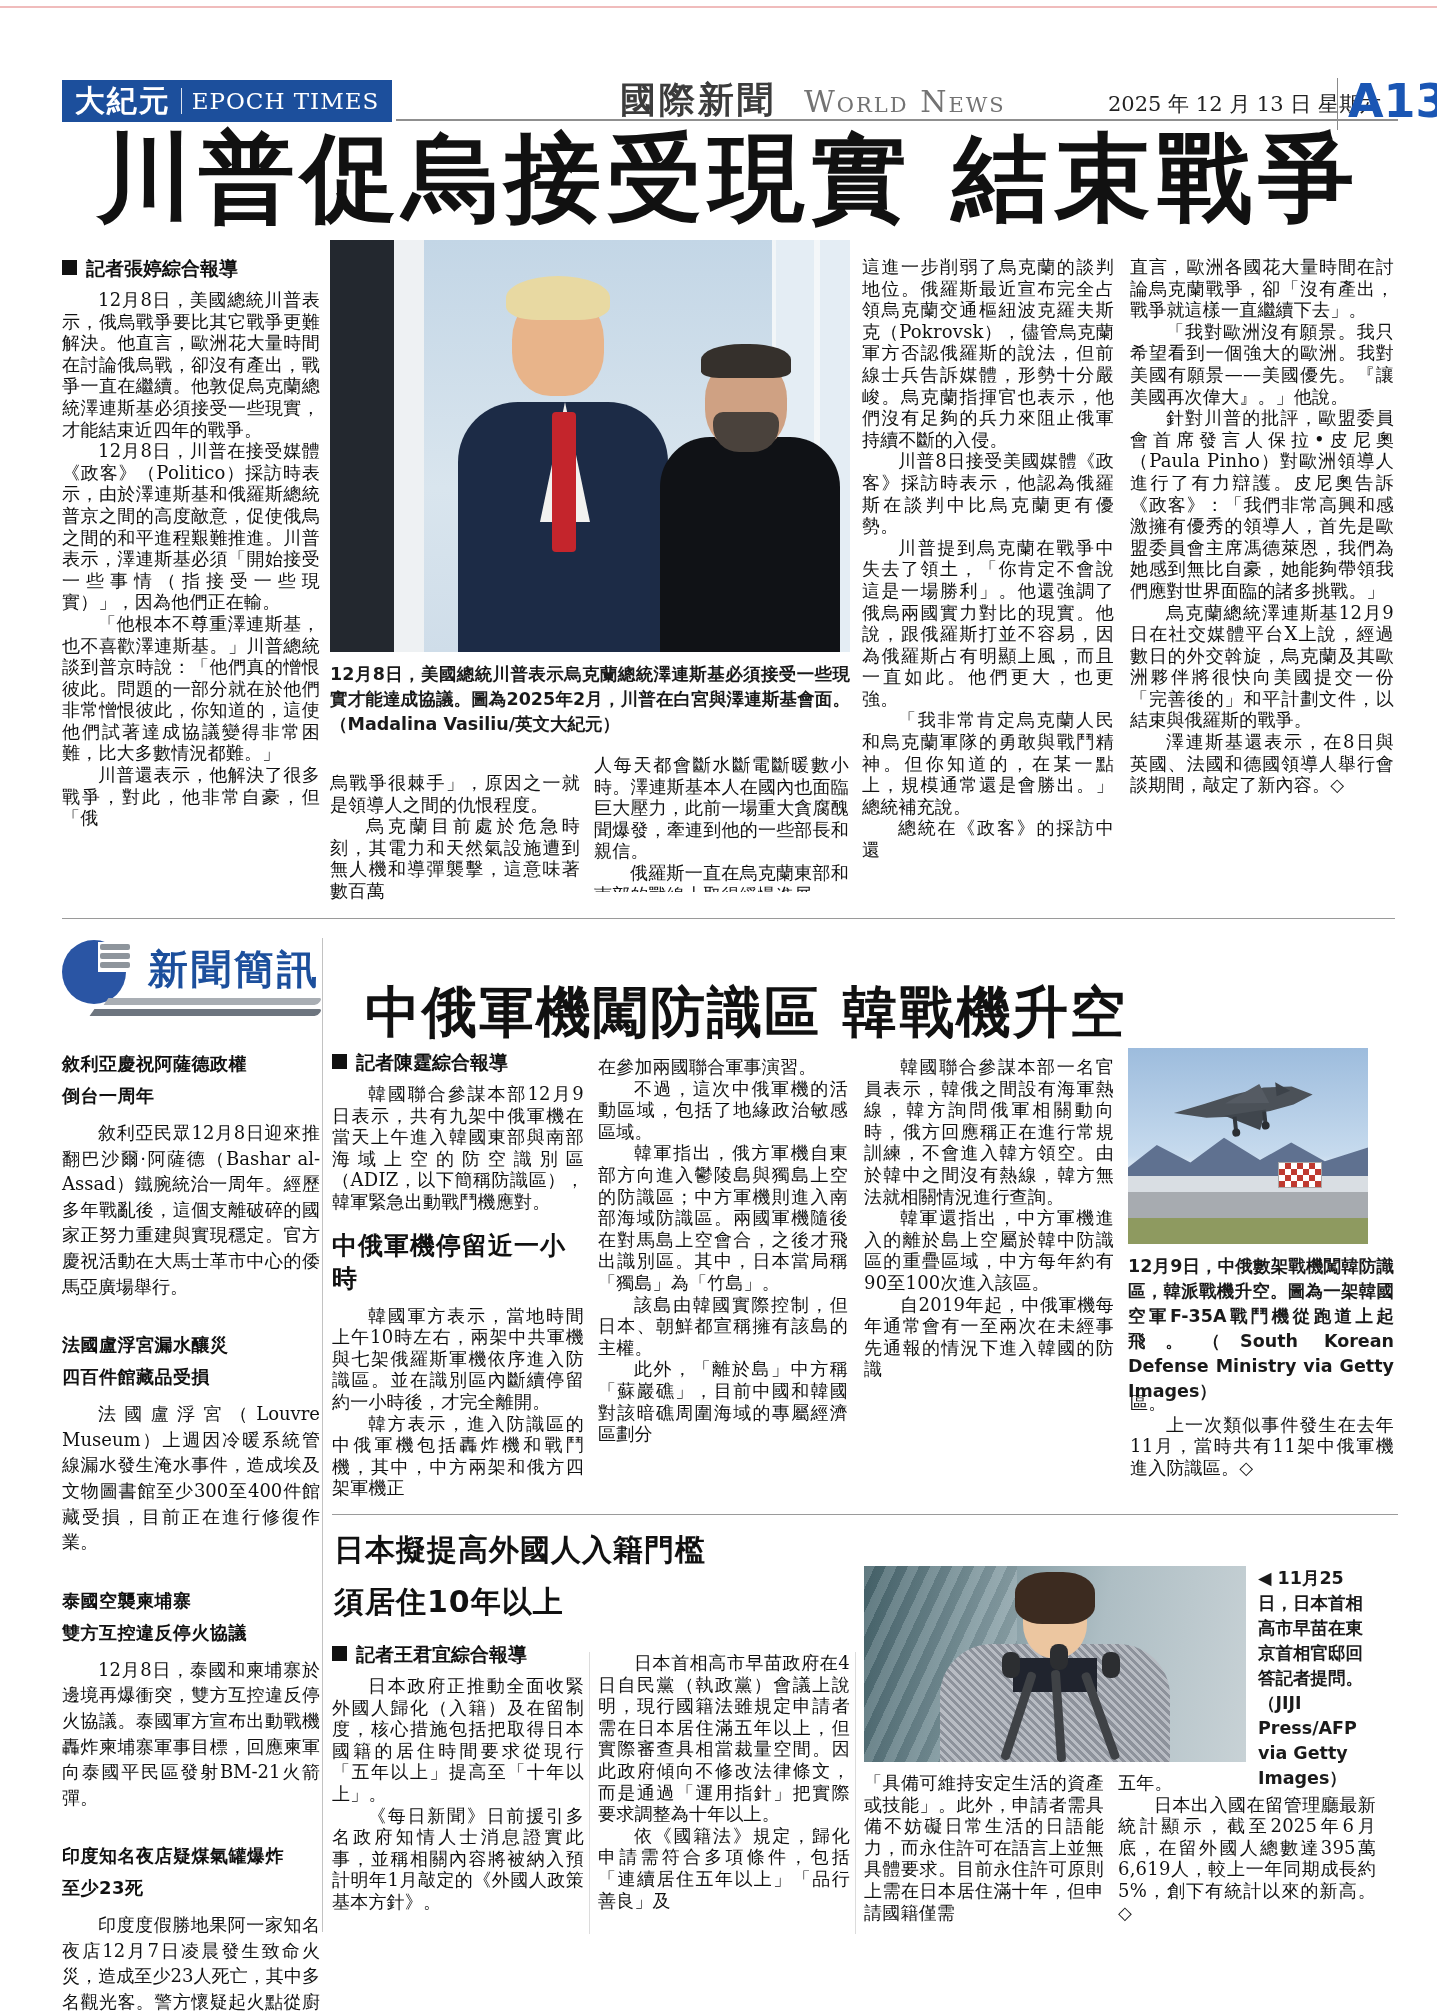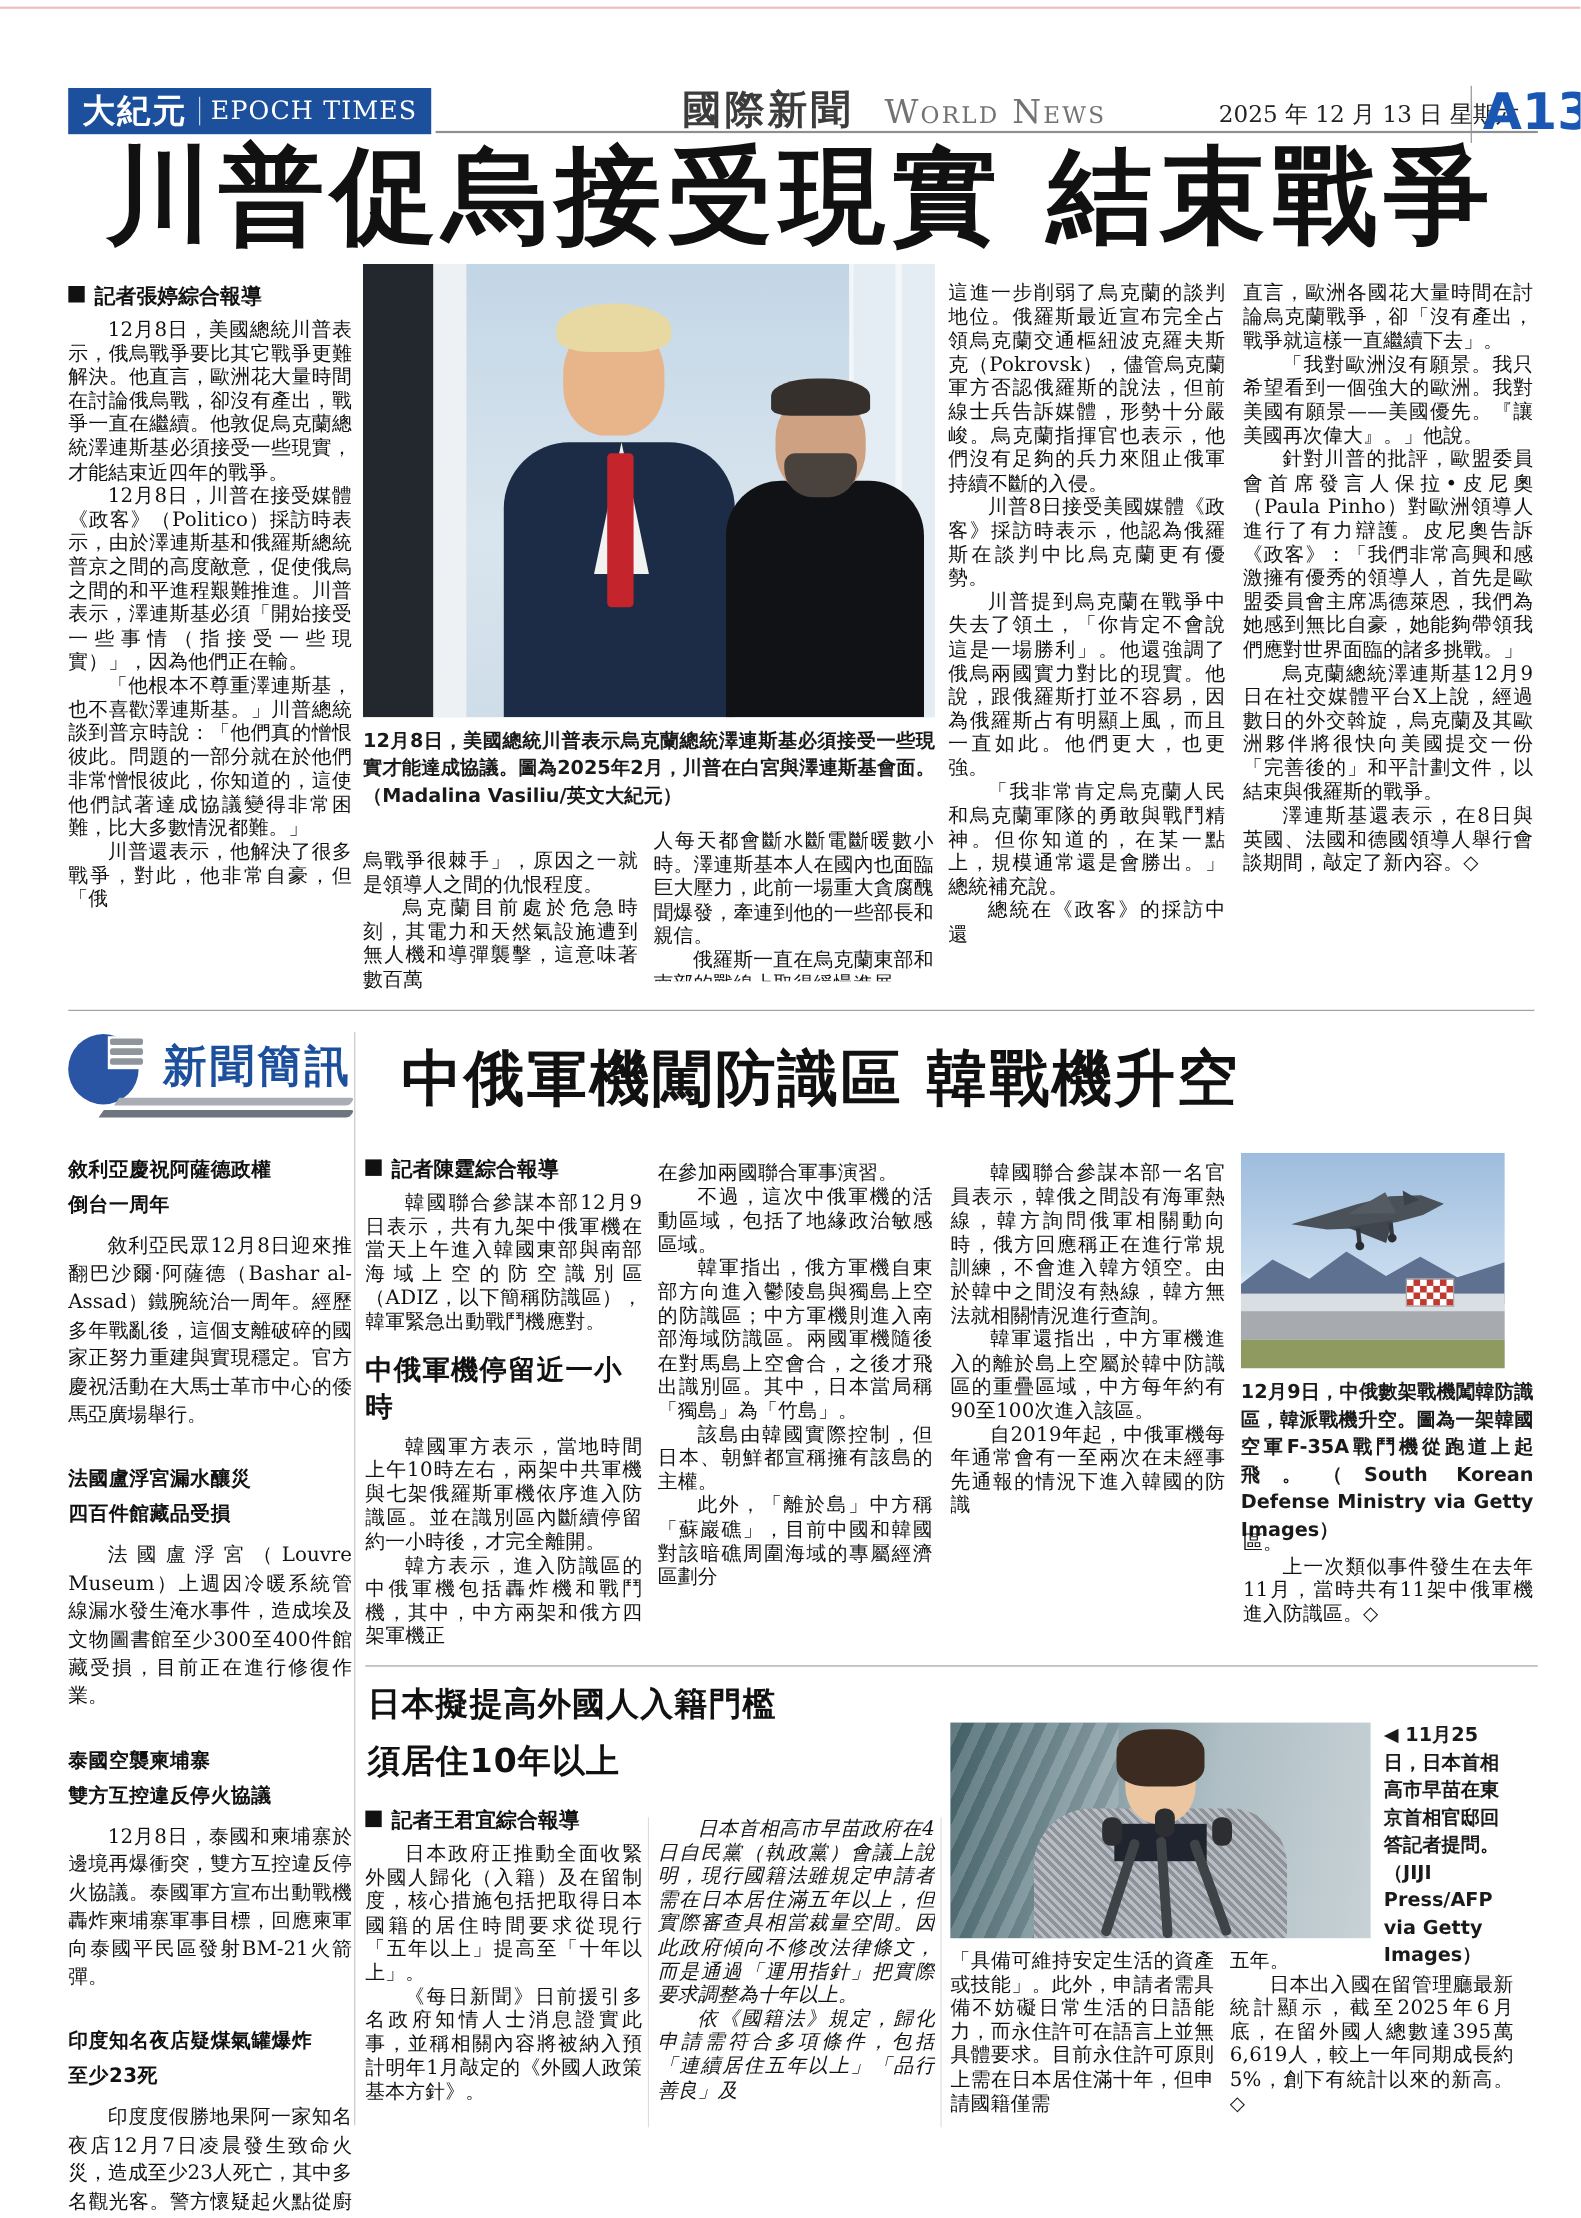--- a/index.html
+++ b/index.html
@@ -18,21 +18,21 @@
   .section-cn { font-size:36px; font-weight:900; color:#3c3c3c; font-family:"DejaVu Sans",sans-serif; letter-spacing:3px; }
   .section-en { font-size:30px; color:#737373; font-family:"DejaVu Serif",serif; font-variant:small-caps; letter-spacing:2px; }
   .date-text { left:1108px; top:90px; font-size:21px; color:#222; font-family:"DejaVu Serif",serif; white-space:nowrap; }
   .hdr-vsep { left:1337px; top:78px; width:1px; height:52px; background:#8a8a8a; }
   .page-no { left:1348px; top:74px; font-size:46px; font-weight:900; color:#1a56b4; font-family:"DejaVu Sans",sans-serif; }
   .hdr-rule { left:396px; top:119px; width:1002px; height:2px; background:#8f8f8f; }
 
   
   .lead-headline { left:62px; top:126px; width:1333px; text-align:center; font-size:96px; line-height:1.08;
                    font-weight:900; font-family:"DejaVu Serif",serif; letter-spacing:6px; white-space:nowrap; overflow:hidden; }
-  .h2-headline { left:332px; top:944px; width:828px; text-align:center; font-size:55px; font-weight:900;
+  .h2-headline { left:332px; top:976px; width:828px; text-align:center; font-size:55px; font-weight:900;
                  font-family:"DejaVu Sans",sans-serif; letter-spacing:2px; white-space:nowrap; overflow:hidden; }
   .h3-headline { left:334px; top:1524px; width:560px; font-size:30px; line-height:52px; font-weight:900;
                  font-family:"DejaVu Sans",sans-serif; letter-spacing:1px; }
 
   
   .col { overflow:hidden; }
   .bp { font-size:18px; line-height:21.6px; text-align:justify; text-indent:2em; letter-spacing:0.2px; }
   .bp.cont { text-indent:0; }
   .byline { font-family:"DejaVu Sans",sans-serif; font-weight:bold; font-size:19px; margin-bottom:7px; white-space:nowrap; }
   .byline .sq { display:inline-block; width:15px; height:15px; background:#111; margin-right:9px; }
@@ -273,21 +273,21 @@
     <div>日本擬提高外國人入籍門檻</div>
     <div>須居住10年以上</div>
   </div>
 
   <div class="abs col" style="left:332px; top:1642px; width:252px; height:300px;">
     <div class="byline"><span class="sq"></span><span>記者王君宜綜合報導</span></div>
     <p class="bp">日本政府正推動全面收緊外國人歸化（入籍）及在留制度，核心措施包括把取得日本國籍的居住時間要求從現行「五年以上」提高至「十年以上」。</p>
     <p class="bp">《每日新聞》日前援引多名政府知情人士消息證實此事，並稱相關內容將被納入預計明年1月敲定的《外國人政策基本方針》。</p>
   </div>
 
-  <div class="abs col" style="left:598px; top:1652px; width:252px; height:290px;font-style:italic;">
+  <div class="abs col" style="left:598px; top:1652px; width:252px; height:290px;">
     <p class="bp">日本首相高市早苗政府在4日自民黨（執政黨）會議上說明，現行國籍法雖規定申請者需在日本居住滿五年以上，但實際審查具相當裁量空間。因此政府傾向不修改法律條文，而是通過「運用指針」把實際要求調整為十年以上。</p>
     <p class="bp">依《國籍法》規定，歸化申請需符合多項條件，包括「連續居住五年以上」「品行善良」及</p>
   </div>
 
   <div class="photo ph3" style="left:864px; top:1566px; width:382px; height:196px;">
     <div class="glass"></div>
     <div class="jacket"></div>
     <div class="shirt"></div>
     <div class="head"></div>
     <div class="hair"></div>

